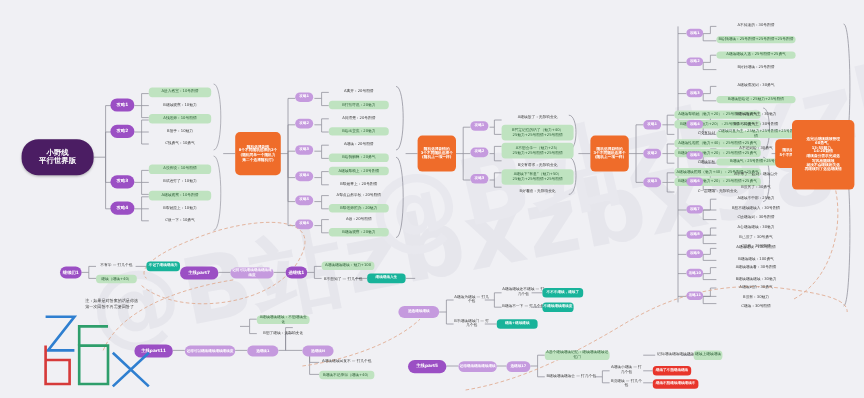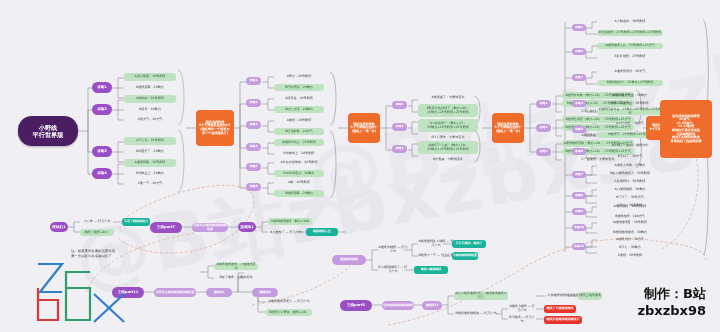--- a/index.html
+++ b/index.html
@@ -406,18 +406,14 @@
   <svg class="logo" viewBox="0 0 104 68">
     <g fill="none" stroke-width="2.2">
       <path d="M6 6 H30 L8 34 H30" stroke="#2f7fd0"></path>
       <path d="M6 30 V62 H26 V42 H6" stroke="#d63a3a"></path>
       <path d="M34 30 H58 V62 H34 V30 Z" stroke="#2e9e6b"></path>
       <path d="M34 30 V14 H58" stroke="#2e9e6b"></path>
       <path d="M62 36 L92 64 M92 36 L62 64" stroke="#2f7fd0"></path>
     </g>
   </svg>
 
-  <div class="credit">
-    <div>制作：B站</div>
-    <div>zbxzbx98</div>
-  </div>
 
 </div>
 
 </body></html>

